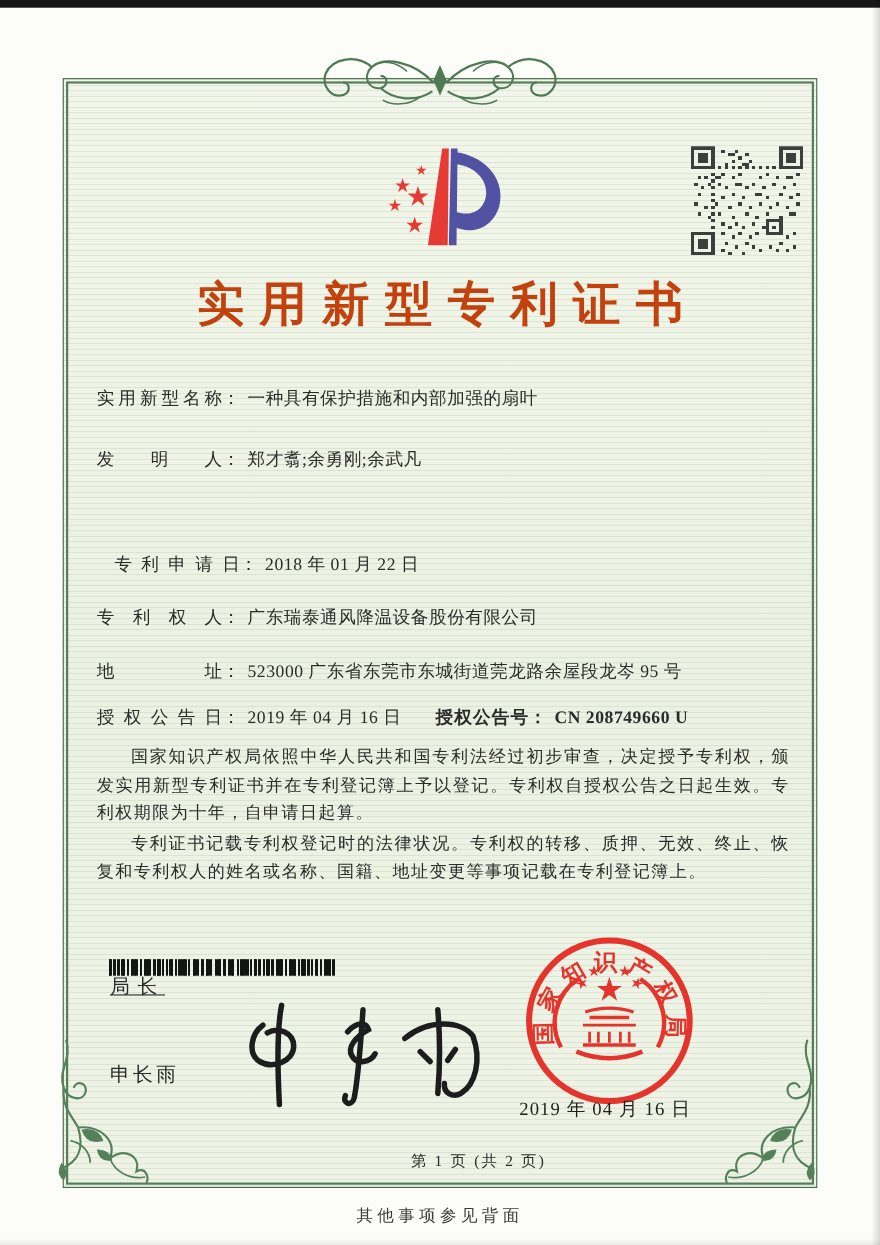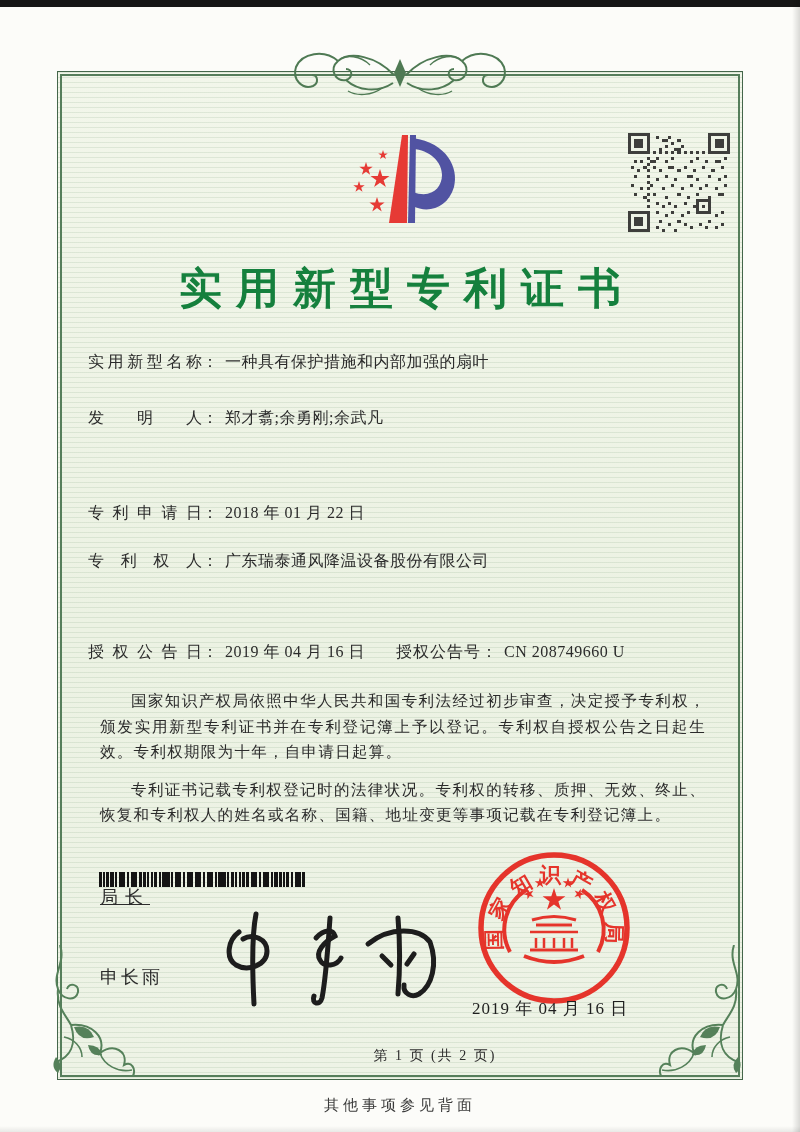--- a/index.html
+++ b/index.html
@@ -22,33 +22,33 @@
     background-image:
       repeating-linear-gradient(180deg,rgba(120,158,120,0.17) 0 1px,rgba(0,0,0,0) 1px 5px),
       linear-gradient(180deg,#f2f6ea 0%,#ecf2e3 55%,#eef3e6 100%);
   }
   .frame::before{content:"";position:absolute;inset:2px;border:2px solid #567e5b;}
 
   .abs{position:absolute;}
   .cert-no{left:88px;top:136px;font-size:17px;letter-spacing:1.5px;}
 
   .title{left:0;right:0;top:248px;text-align:center;font-size:43px;font-weight:600;
-    letter-spacing:14px;text-indent:14px;color:#15803d;margin:12px;}
+    letter-spacing:14px;text-indent:14px;color:#c2410c;margin:0;}
 
   .row{position:absolute;left:88px;width:632px;font-size:16px;white-space:nowrap;}
   .lab{display:inline-block;width:114px;text-align:justify;text-align-last:justify;
     -moz-text-align-last:justify;vertical-align:top;}
   .colon{display:inline-block;}
   .val{margin-left:7px;letter-spacing:0.5px;}
-  .g2{position:absolute;left:308px;top:0;}
+  .g2{position:absolute;left:308px;top:0;font-weight:bold;}
   .lab2{letter-spacing:1px;}
 
   .paras{position:absolute;left:88px;top:676px;width:630px;font-size:15.5px;
     line-height:25.5px;text-align:justify;}
-  .paras p{margin:12px;text-indent:2em;letter-spacing:1.3px;}
+  .paras p{margin:0;text-indent:2em;letter-spacing:1.3px;}
   .paras p + p{margin-top:2px;}
 
   .barcode{left:99px;top:872px;width:208px;height:15px;
     background:
       repeating-linear-gradient(90deg,#141414 0 2px,rgba(0,0,0,0) 2px 4px),
       repeating-linear-gradient(90deg,#141414 0 1px,rgba(0,0,0,0) 1px 7px),
       repeating-linear-gradient(90deg,#141414 0 3px,rgba(0,0,0,0) 3px 11px);}
 
   .signer-title{left:100px;top:885px;font-size:18px;letter-spacing:7px;text-decoration:underline;}
   .signer-name{left:100px;top:965px;font-size:18px;letter-spacing:3px;}
@@ -166,25 +166,28 @@
   </svg>
 
   <h1 class="abs title">实用新型专利证书</h1>
 
   <div class="row" style="top:408px;">
     <span class="lab">发明人</span><span class="colon">：</span><span class="val">郑才翥;余勇刚;余武凡</span>
   </div>
   <div class="row" style="top:352px;">
     <span class="lab">实用新型名称</span><span class="colon">：</span><span class="val">一种具有保护措施和内部加强的扇叶</span>
   </div>
-  <div class="row" style="top:503px;">
+  <div class="row" style="top:503px;margin-left:16px;">
     <span class="lab">专利申请日</span><span class="colon">：</span><span class="val">2018 年 01 月 22 日</span>
   </div>
   <div class="row" style="top:551px;">
     <span class="lab">专利权人</span><span class="colon">：</span><span class="val">广东瑞泰通风降温设备股份有限公司</span>
+  </div>
+  <div class="row" style="top:600px;">
+    <span class="lab">地址</span><span class="colon">：</span><span class="val">523000 广东省东莞市东城街道莞龙路余屋段龙岑 95 号</span>
   </div>
 
   <div class="row" style="top:642px;">
     <span class="lab">授权公告日</span><span class="colon">：</span><span class="val">2019 年 04 月 16 日</span>
     <span class="g2">
       <span class="lab2">授权公告号</span><span class="colon">：</span><span class="val">CN 208749660 U</span>
     </span>
   </div>
 
   <div class="paras">

